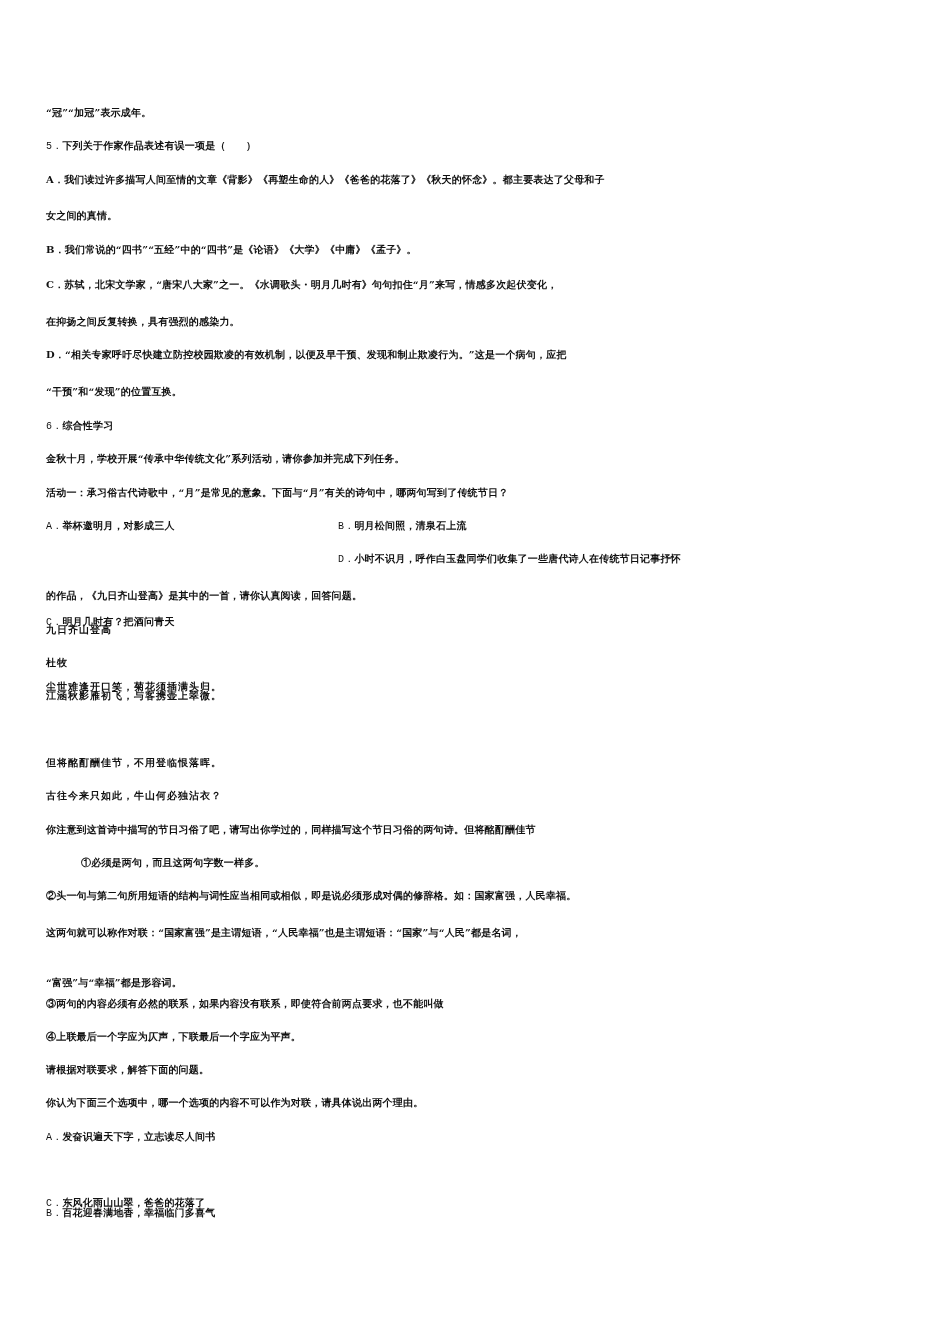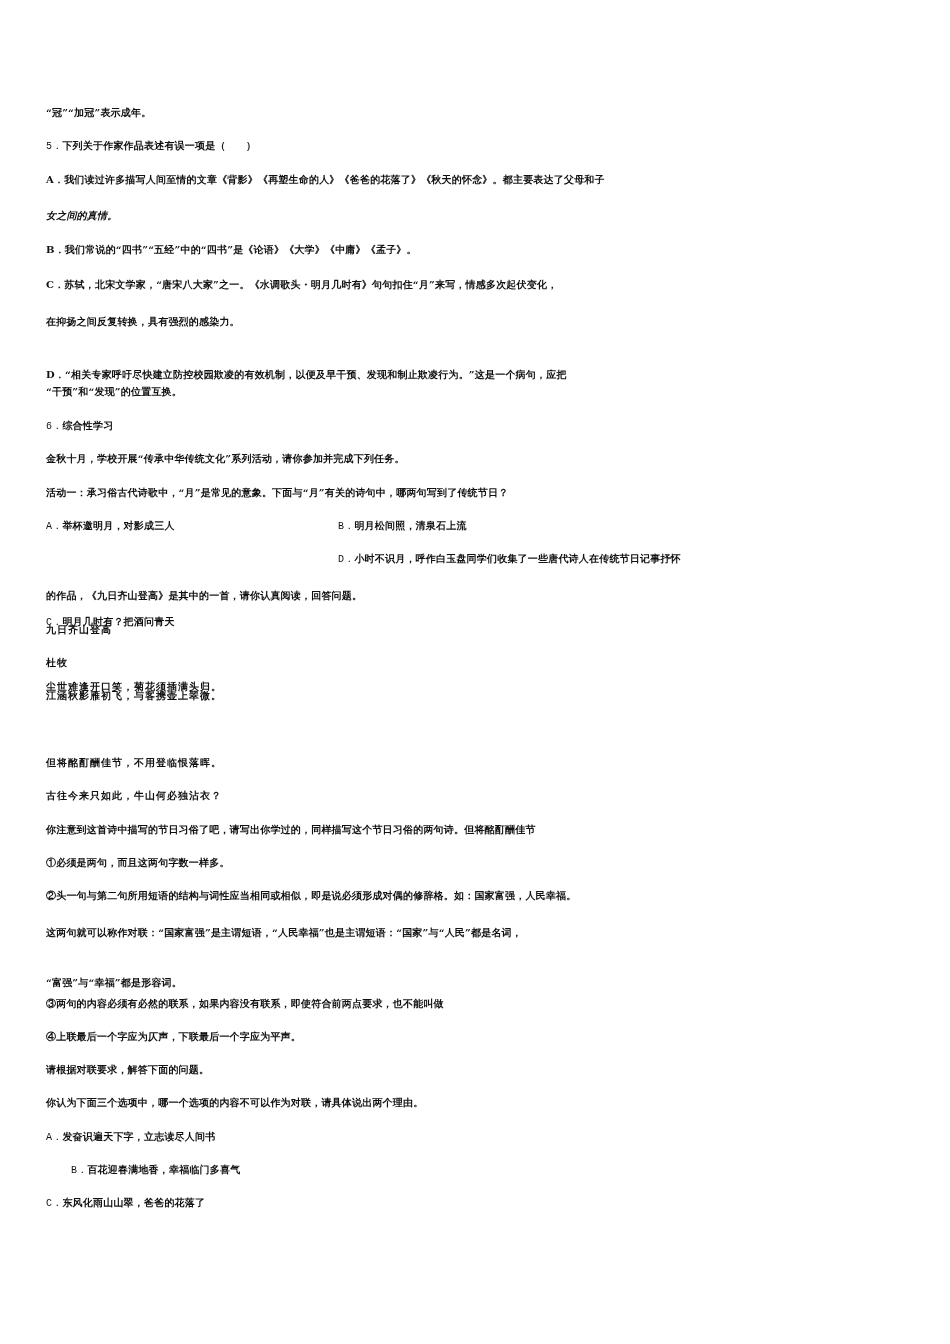--- a/index.html
+++ b/index.html
@@ -18,32 +18,32 @@
 
   <div class="line bold" style="top:103px;">“冠”“加冠”表示成年。</div>
 
   <div class="line" style="top:136px;">
     <span class="mono-label">5．</span><span class="bold">下列关于作家作品表述有误一项是（　　）</span>
   </div>
 
   <div class="line bold" style="top:170px;">
     <span>A．</span><span>我们读过许多描写人间至情的文章《背影》《再塑生命的人》《爸爸的花落了》《秋天的怀念》。都主要表达了父母和子</span>
   </div>
-  <div class="line bold" style="top:206px;font-style:italic;">女之间的真情。</div>
+  <div class="line bold" style="top:206px;">女之间的真情。</div>
 
   <div class="line bold" style="top:240px;">
     <span>B．</span><span>我们常说的“四书”“五经”中的“四书”是《论语》《大学》《中庸》《孟子》。</span>
   </div>
 
   <div class="line bold" style="top:275px;">
     <span>C．</span><span>苏轼，北宋文学家，“唐宋八大家”之一。《水调歌头・明月几时有》句句扣住“月”来写，情感多次起伏变化，</span>
   </div>
   <div class="line bold" style="top:312px;">在抑扬之间反复转换，具有强烈的感染力。</div>
 
-  <div class="line bold" style="top:345px;margin-top:20px;">
+  <div class="line bold" style="top:345px;">
     <span>D．</span><span>“相关专家呼吁尽快建立防控校园欺凌的有效机制，以便及早干预、发现和制止欺凌行为。”这是一个病句，应把</span>
   </div>
   <div class="line bold" style="top:382px;">“干预”和“发现”的位置互换。</div>
 
   <div class="line" style="top:416px;">
     <span class="mono-label">6．</span><span class="bold">综合性学习</span>
   </div>
 
   <div class="line bold" style="top:449px;">金秋十月，学校开展“传承中华传统文化”系列活动，请你参加并完成下列任务。</div>
   <div class="line bold" style="top:483px;">活动一：承习俗古代诗歌中，“月”是常见的意象。下面与“月”有关的诗句中，哪两句写到了传统节日？</div>
@@ -65,33 +65,33 @@
   <div class="line bold" style="top:586px;">的作品，《九日齐山登高》是其中的一首，请你认真阅读，回答问题。</div>
 
   <div class="line kai" style="top:620px;">九日齐山登高</div>
   <div class="line kai" style="top:653px;">杜牧</div>
   <div class="line kai" style="top:686px;">江涵秋影雁初飞，与客携壶上翠微。</div>
   <div class="line kai" style="top:677px;">尘世难逢开口笑，菊花须插满头归。</div>
   <div class="line kai" style="top:753px;">但将酩酊酬佳节，不用登临恨落晖。</div>
   <div class="line kai" style="top:786px;">古往今来只如此，牛山何必独沾衣？</div>
 
   <div class="line bold" style="top:820px;">你注意到这首诗中描写的节日习俗了吧，请写出你学过的，同样描写这个节日习俗的两句诗。但将酩酊酬佳节</div>
-  <div class="line bold" style="top:853px;">①必须是两句，而且这两句字数一样多。</div>
+  <div class="line bold" style="top:853px;margin-left:35px;">①必须是两句，而且这两句字数一样多。</div>
   <div class="line bold" style="top:886px;">②头一句与第二句所用短语的结构与词性应当相同或相似，即是说必须形成对偶的修辞格。如：国家富强，人民幸福。</div>
   <div class="line bold" style="top:923px;">这两句就可以称作对联：“国家富强”是主谓短语，“人民幸福”也是主谓短语：“国家”与“人民”都是名词，</div>
   <div class="line bold" style="top:960px;margin-top:13px;">“富强”与“幸福”都是形容词。</div>
   <div class="line bold" style="top:994px;">③两句的内容必须有必然的联系，如果内容没有联系，即使符合前两点要求，也不能叫做</div>
   <div class="line bold" style="top:1027px;">④上联最后一个字应为仄声，下联最后一个字应为平声。</div>
 
   <div class="line bold" style="top:1060px;">请根据对联要求，解答下面的问题。</div>
   <div class="line bold" style="top:1093px;font-family:Liberation Serif, serif;">你认为下面三个选项中，哪一个选项的内容不可以作为对联，请具体说出两个理由。</div>
 
   <div class="line bold" style="top:1127px;">
     <span class="mono-label">A．</span><span>发奋识遍天下字，立志读尽人间书</span>
   </div>
-  <div class="line bold" style="top:1160px;margin-left:25px;">
+  <div class="line bold" style="top:1203px;">
     <span class="mono-label">B．</span><span>百花迎春满地香，幸福临门多喜气</span>
   </div>
   <div class="line bold" style="top:1193px;">
     <span class="mono-label">C．</span><span>东风化雨山山翠，爸爸的花落了</span>
   </div>
 
 </div>
 
 </body></html>

